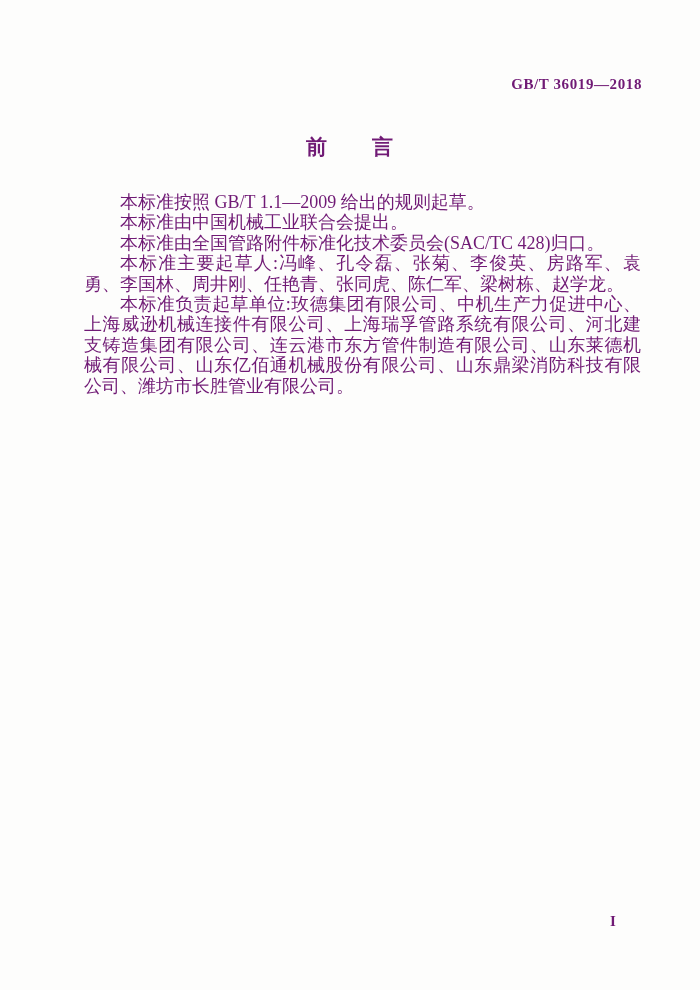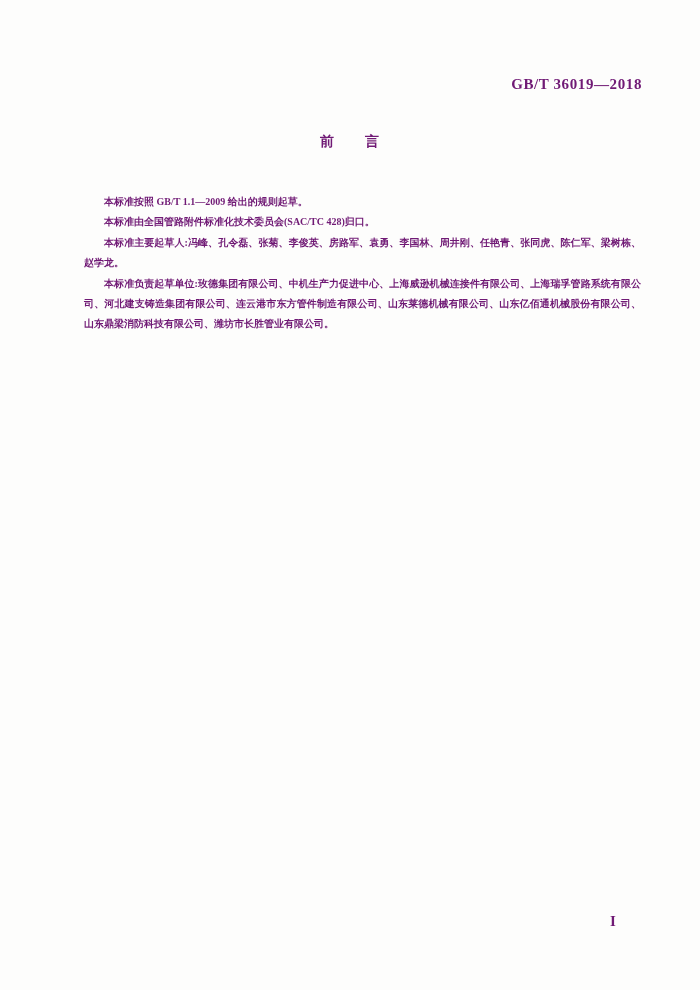--- a/index.html
+++ b/index.html
@@ -24,33 +24,33 @@
     font-weight: 700;
     letter-spacing: 0.6px;
     white-space: nowrap;
   }
   .fore-title {
     position: absolute;
     top: 133px;
     left: 0;
     width: 100%;
     text-align: center;
-    font-size: 14px;
+    font-size: 21px;
     font-weight: 700;
     letter-spacing: 1px;
     white-space: pre;
   }
   .body-text {
     position: absolute;
     top: 192px;
     left: 84px;
     width: 557px;
-    font-size: 10px;
+    font-size: 18px;
     line-height: 20.4px;
-    font-weight: 700;
+    font-weight: 400;
     text-align: justify;
     text-justify: inter-character;
   }
   .body-text p {
     margin: 0;
     padding: 0;
     text-indent: 2em;
     word-break: break-all;
   }
   .page-number {
@@ -65,20 +65,21 @@
 <body>
 
 <div class="page">
 
   <div class="doc-code">GB/T 36019—2018</div>
 
   <div class="fore-title">前　　言</div>
 
   <div class="body-text">
     <p>本标准按照 GB/T 1.1—2009 给出的规则起草。</p>
+    <p>本标准由中国机械工业联合会提出。</p>
     <p>本标准由全国管路附件标准化技术委员会(SAC/TC 428)归口。</p>
     <p>本标准主要起草人:冯峰、孔令磊、张菊、李俊英、房路军、袁勇、李国林、周井刚、任艳青、张同虎、陈仁军、梁树栋、赵学龙。</p>
     <p>本标准负责起草单位:玫德集团有限公司、中机生产力促进中心、上海威逊机械连接件有限公司、上海瑞孚管路系统有限公司、河北建支铸造集团有限公司、连云港市东方管件制造有限公司、山东莱德机械有限公司、山东亿佰通机械股份有限公司、山东鼎梁消防科技有限公司、潍坊市长胜管业有限公司。</p>
   </div>
 
   <div class="page-number">I</div>
 
 </div>
 
 </body></html>

